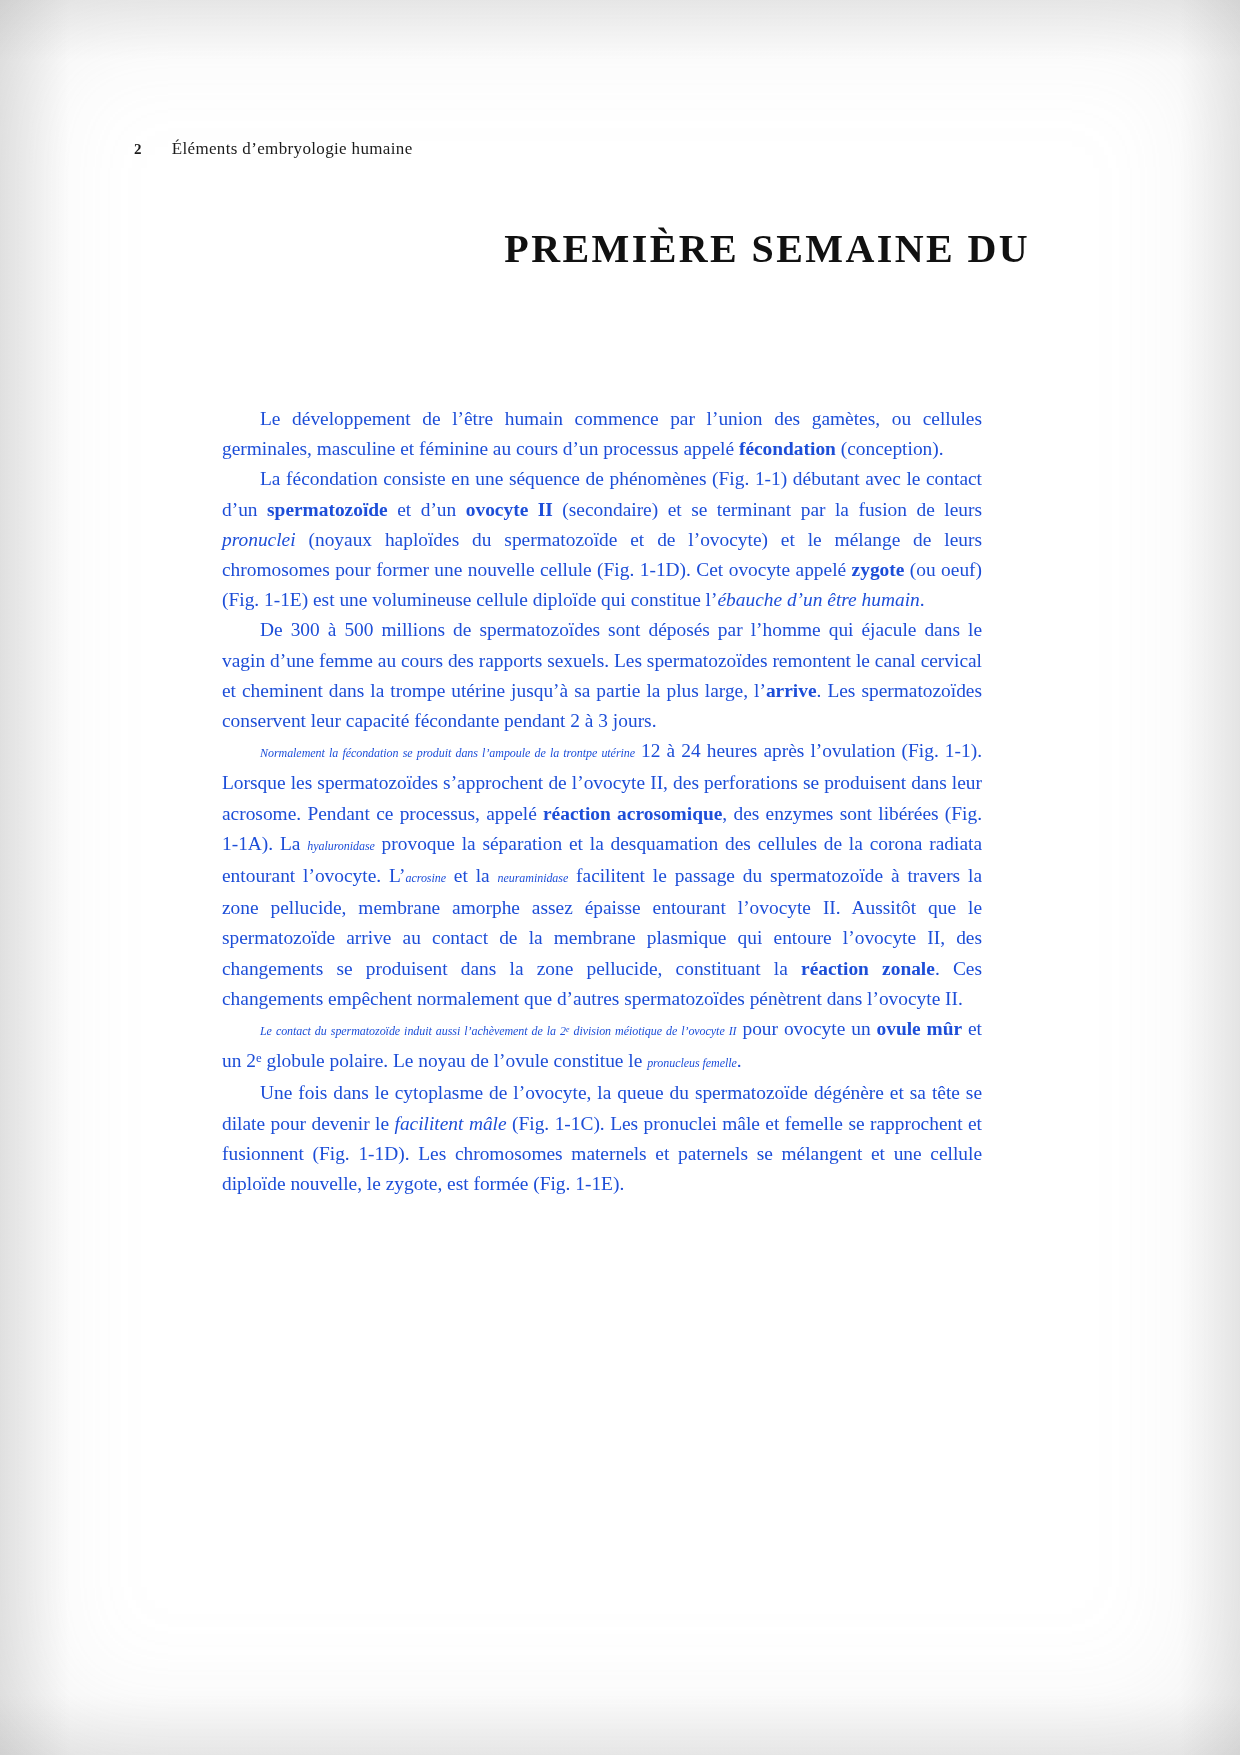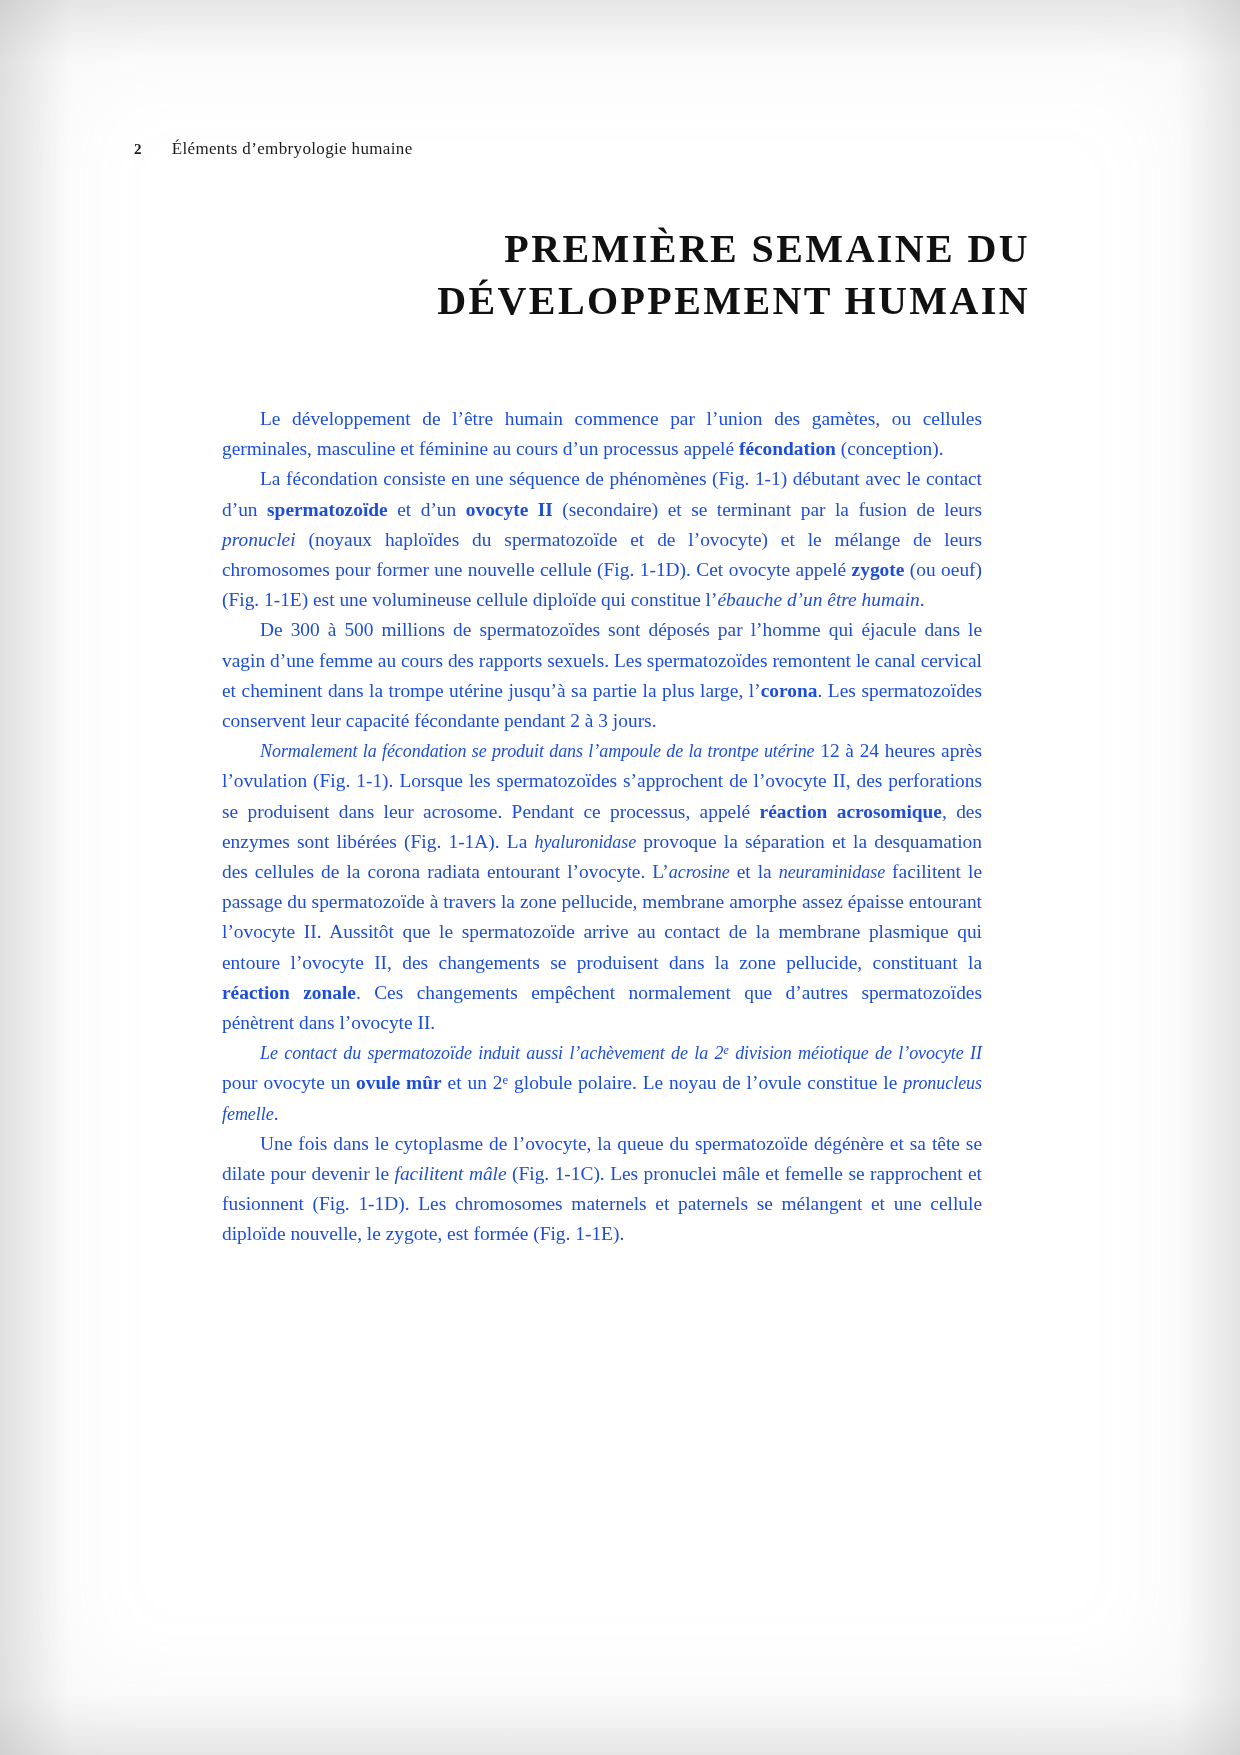--- a/index.html
+++ b/index.html
@@ -101,21 +101,21 @@
   }
 
   .body-block b, .body-block strong {
     font-weight: bold;
   }
   .body-block i, .body-block em {
     font-style: italic;
   }
   
   .body-block p.italic-lead > i {
-    font-size: 18px;
+    font-size: 12px;
     letter-spacing: -0.05px;
   }
 
   sup {
     font-size: 0.66em;
     vertical-align: 0.42em;
     line-height: 0;
   }
 </style>
 </head>
@@ -124,26 +124,25 @@
 <div class="page">
   <div class="content">
 
     <div class="running-head">
       <span class="folio">2</span>
       <span class="head-title">Éléments d’embryologie humaine</span>
     </div>
 
     <h1 class="chapter-title">
       <span class="tline">PREMIÈRE SEMAINE DU</span>
-      <span class="tline">DÉVELOPPEMENT HUMAIN</span>
     </h1>
 
     <div class="body-block">
         <p><span>Le développement de l’être humain commence par l’union des gamètes, ou cellules germinales, masculine et féminine au cours d’un processus appelé </span><b>fécondation</b><span> (conception).</span></p>
         <p><span>La fécondation consiste en une séquence de phénomènes (Fig. 1-1) débutant avec le contact d’un </span><b>spermatozoïde</b><span> et d’un </span><b>ovocyte II</b><span> (secondaire) et se terminant par la fusion de leurs </span><i>pronuclei</i><span> (noyaux haploïdes du spermatozoïde et de l’ovocyte) et le mélange de leurs chromosomes pour former une nouvelle cellule (Fig. 1-1D). Cet ovocyte appelé </span><b>zygote</b><span> (ou oeuf) (Fig. 1-1E) est une volumineuse cellule diploïde qui constitue l’</span><i>ébauche d’un être humain</i><span>.</span></p>
-        <p><span>De 300 à 500 millions de spermatozoïdes sont déposés par l’homme qui éjacule dans le vagin d’une femme au cours des rapports sexuels. Les spermatozoïdes remontent le canal cervical et cheminent dans la trompe utérine jusqu’à sa partie la plus large, l’</span><b>corona</b><span>. Les spermatozoïdes conservent leur capacité fécondante pendant 2 à 3 jours.</span></p>
+        <p><span>De 300 à 500 millions de spermatozoïdes sont déposés par l’homme qui éjacule dans le vagin d’une femme au cours des rapports sexuels. Les spermatozoïdes remontent le canal cervical et cheminent dans la trompe utérine jusqu’à sa partie la plus large, l’</span><b>arrive</b><span>. Les spermatozoïdes conservent leur capacité fécondante pendant 2 à 3 jours.</span></p>
         <p class="italic-lead"><i>Normalement la fécondation se produit dans l’ampoule de la trontpe utérine</i><span> 12 à 24 heures après l’ovulation (Fig. 1-1). Lorsque les spermatozoïdes s’approchent de l’ovocyte II, des perforations se produisent dans leur acrosome. Pendant ce processus, appelé </span><b>réaction acrosomique</b><span>, des enzymes sont libérées (Fig. 1-1A). La </span><i>hyaluronidase</i><span> provoque la séparation et la desquamation des cellules de la corona radiata entourant l’ovocyte. L’</span><i>acrosine</i><span> et la </span><i>neuraminidase</i><span> facilitent le passage du spermatozoïde à travers la zone pellucide, membrane amorphe assez épaisse entourant l’ovocyte II. Aussitôt que le spermatozoïde arrive au contact de la membrane plasmique qui entoure l’ovocyte II, des changements se produisent dans la zone pellucide, constituant la </span><b>réaction zonale</b><span>. Ces changements empêchent normalement que d’autres spermatozoïdes pénètrent dans l’ovocyte II.</span></p>
         <p class="italic-lead"><i>Le contact du spermatozoïde induit aussi l’achèvement de la 2</i><i><sup>e</sup></i><i> division méiotique de l’ovocyte II</i><span> pour ovocyte un </span><b>ovule mûr</b><span> et un 2</span><sup>e</sup><span> globule polaire. Le noyau de l’ovule constitue le </span><i>pronucleus femelle</i><span>.</span></p>
         <p><span>Une fois dans le cytoplasme de l’ovocyte, la queue du spermatozoïde dégénère et sa tête se dilate pour devenir le </span><i>facilitent mâle</i><span> (Fig. 1-1C). Les pronuclei mâle et femelle se rapprochent et fusionnent (Fig. 1-1D). Les chromosomes maternels et paternels se mélangent et une cellule diploïde nouvelle, le zygote, est formée (Fig. 1-1E).</span></p>
       </div>
 
   </div>
 </div>
 
 </body></html>

